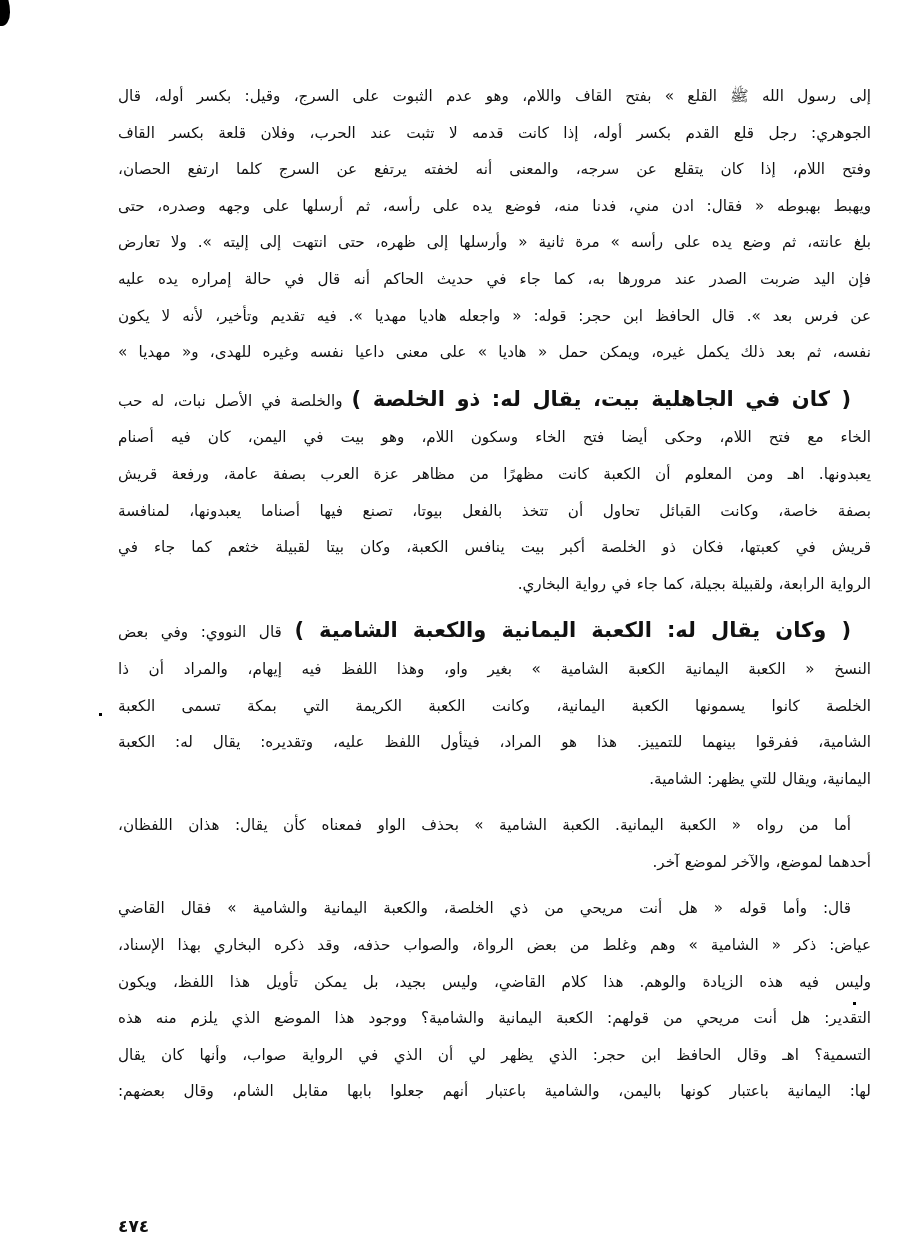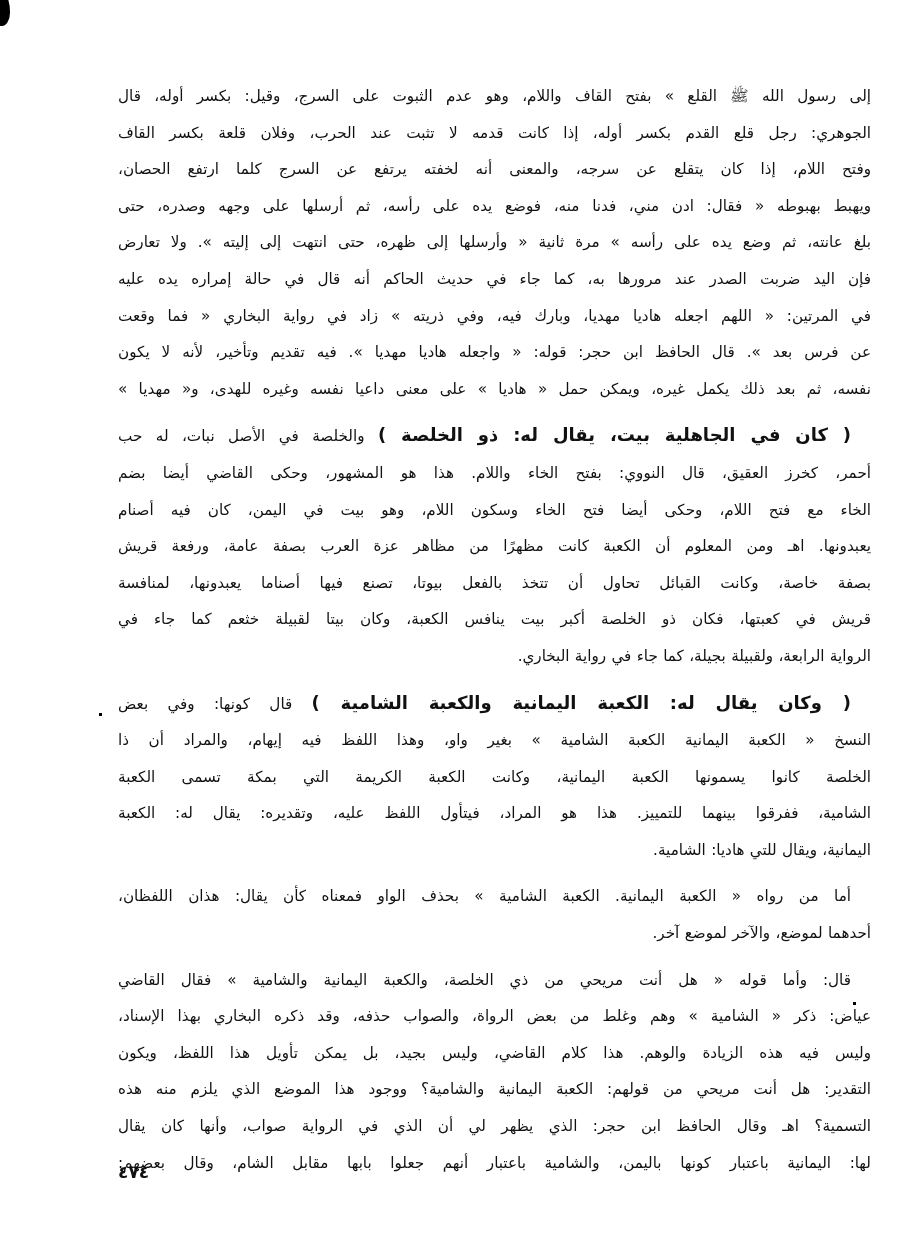--- a/index.html
+++ b/index.html
@@ -46,80 +46,78 @@
       text-align-last: justify;
       white-space: nowrap;
       overflow: hidden;
     }
     .para .line.last {
       text-align-last: right;
     }
     .gap-small { height: 10px; }
     .heading-inline {
       font-weight: bold;
-      font-size: 18px;
+      font-size: 21px;
     }
     .first-line-indent {
       padding-right: 20px;
     }
     .margin-dot {
       position: absolute;
       width: 3px;
       height: 3px;
       background: #000;
     }
     .page-number {
       position: absolute;
       left: 118px;
-      top: 1162px;
+      top: 1216px;
       direction: rtl;
       font-size: 17px;
       font-weight: bold;
       letter-spacing: 1px;
     }
   </style>
 </head>
 <body>
 
 <div class="corner-mark"></div>
 
 <div class="page">
 
   <div class="para">
     <span class="line">إلى رسول الله ﷺ القلع » بفتح القاف واللام، وهو عدم الثبوت على السرج، وقيل: بكسر أوله، قال</span>
     <span class="line">الجوهري: رجل قلع القدم بكسر أوله، إذا كانت قدمه لا تثبت عند الحرب، وفلان قلعة بكسر القاف</span>
     <span class="line">وفتح اللام، إذا كان يتقلع عن سرجه، والمعنى أنه لخفته يرتفع عن السرج كلما ارتفع الحصان،</span>
     <span class="line">ويهبط بهبوطه « فقال: ادن مني، فدنا منه، فوضع يده على رأسه، ثم أرسلها على وجهه وصدره، حتى</span>
     <span class="line">بلغ عانته، ثم وضع يده على رأسه » مرة ثانية « وأرسلها إلى ظهره، حتى انتهت إلى إليته ». ولا تعارض</span>
     <span class="line">فإن اليد ضربت الصدر عند مرورها به، كما جاء في حديث الحاكم أنه قال في حالة إمراره يده عليه</span>
-    <span class="line">في المرتين: « اللهم اجعله هاديا مهديا، وبارك فيه، وفي ذريته » زاد في رواية البخاري « فما وقعت</span>
     <span class="line">عن فرس بعد ». قال الحافظ ابن حجر: قوله: « واجعله هاديا مهديا ». فيه تقديم وتأخير، لأنه لا يكون</span>
     <span class="line">نفسه، ثم بعد ذلك يكمل غيره، ويمكن حمل « هاديا » على معنى داعيا نفسه وغيره للهدى، و« مهديا »</span>
   </div>
 
   <div class="gap-small"></div>
 
   <div class="para">
     <span class="line first-line-indent"><span class="heading-inline">( كان في الجاهلية بيت، يقال له: ذو الخلصة )</span> <span>والخلصة في الأصل نبات، له حب</span></span>
-    <span class="line">أحمر، كخرز العقيق، قال النووي: بفتح الخاء واللام. هذا هو المشهور، وحكى القاضي أيضا بضم</span>
     <span class="line">الخاء مع فتح اللام، وحكى أيضا فتح الخاء وسكون اللام، وهو بيت في اليمن، كان فيه أصنام</span>
     <span class="line">يعبدونها. اهـ ومن المعلوم أن الكعبة كانت مظهرًا من مظاهر عزة العرب بصفة عامة، ورفعة قريش</span>
     <span class="line">بصفة خاصة، وكانت القبائل تحاول أن تتخذ بالفعل بيوتا، تصنع فيها أصناما يعبدونها، لمنافسة</span>
     <span class="line">قريش في كعبتها، فكان ذو الخلصة أكبر بيت ينافس الكعبة، وكان بيتا لقبيلة خثعم كما جاء في</span>
     <span class="line last">الرواية الرابعة، ولقبيلة بجيلة، كما جاء في رواية البخاري.</span>
   </div>
 
   <div class="gap-small"></div>
 
   <div class="para">
-    <span class="line first-line-indent"><span class="heading-inline">( وكان يقال له: الكعبة اليمانية والكعبة الشامية )</span> <span>قال كونها: وفي بعض</span></span>
+    <span class="line first-line-indent"><span class="heading-inline">( وكان يقال له: الكعبة اليمانية والكعبة الشامية )</span> <span>قال النووي: وفي بعض</span></span>
     <span class="line">النسخ « الكعبة اليمانية الكعبة الشامية » بغير واو، وهذا اللفظ فيه إيهام، والمراد أن ذا</span>
     <span class="line">الخلصة كانوا يسمونها الكعبة اليمانية، وكانت الكعبة الكريمة التي بمكة تسمى الكعبة</span>
     <span class="line">الشامية، ففرقوا بينهما للتمييز. هذا هو المراد، فيتأول اللفظ عليه، وتقديره: يقال له: الكعبة</span>
-    <span class="line last">اليمانية، ويقال للتي هاديا: الشامية.</span>
+    <span class="line last">اليمانية، ويقال للتي يظهر: الشامية.</span>
   </div>
 
   <div class="gap-small"></div>
 
   <div class="para">
     <span class="line first-line-indent">أما من رواه « الكعبة اليمانية. الكعبة الشامية » بحذف الواو فمعناه كأن يقال: هذان اللفظان،</span>
     <span class="line last">أحدهما لموضع، والآخر لموضع آخر.</span>
   </div>
 
   <div class="gap-small"></div>

